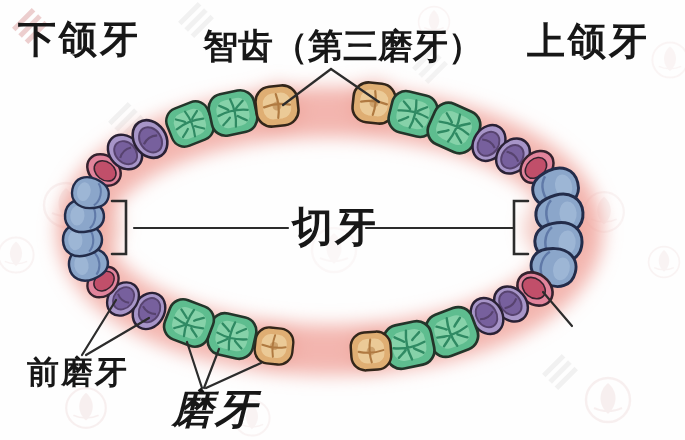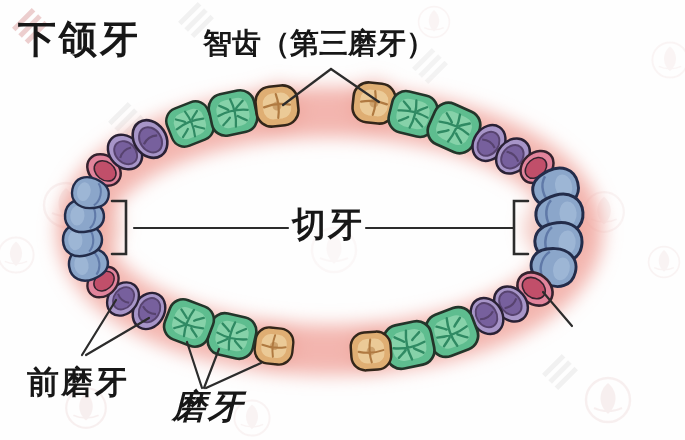--- a/index.html
+++ b/index.html
@@ -8,22 +8,22 @@
     background:#fefefe;
     font-family:"DejaVu Sans","Liberation Sans",sans-serif;
     padding-left:15px;
   }
   .stage svg{position:absolute;left:0;top:0;}
   .label{
     position:absolute;color:#171717;font-weight:900;white-space:nowrap;
     letter-spacing:2px;line-height:1;user-select:none;
   }
   .t-title{font-size:38px;letter-spacing:3px;}
-  .t-wisdom{font-size:29px;letter-spacing:0px;}
-  .t-mid{font-size:34px;}
+  .t-wisdom{font-size:35px;letter-spacing:0px;}
+  .t-mid{font-size:41px;}
   .t-small{font-size:32px;}
 </style>
 </head>
 <body>
 
 <div class="stage">
 
   <svg id="diagram-svg" width="685" height="440" viewBox="0 0 685 440">
     <defs>
       <filter id="gumblur" x="-30%" y="-30%" width="160%" height="160%">
@@ -289,17 +289,18 @@
         <polyline points="86,355 149,318" fill="none" stroke="#2c2c2c" stroke-width="2.2" stroke-linecap="round"></polyline>
         <polyline points="202,388 187,342" fill="none" stroke="#2c2c2c" stroke-width="2.2" stroke-linecap="round"></polyline>
         <polyline points="204,388 219,349" fill="none" stroke="#2c2c2c" stroke-width="2.2" stroke-linecap="round"></polyline>
         <polyline points="206,388 261,363" fill="none" stroke="#2c2c2c" stroke-width="2.2" stroke-linecap="round"></polyline>
         <polyline points="572,326 543,292" fill="none" stroke="#2c2c2c" stroke-width="2.2" stroke-linecap="round"></polyline>
       </g>
   </svg>
 
   <div class="label t-title" style="left:18px;top:20px;">下颌牙</div>
   <div class="label t-wisdom" style="left:203px;top:29px;">智齿（第三磨牙）</div>
+  <div class="label t-title" style="left:527px;top:22px;">上颌牙</div>
   <div class="label t-mid" style="left:292px;top:207px;">切牙</div>
-  <div class="label t-small" style="left:27px;top:366px;text-align:right;">前磨牙</div>
+  <div class="label t-small" style="left:27px;top:356px;text-align:right;">前磨牙</div>
   <div class="label t-mid" style="left:172px;top:389px;font-style:italic;">磨牙</div>
 
 </div>
 
 </body></html>

